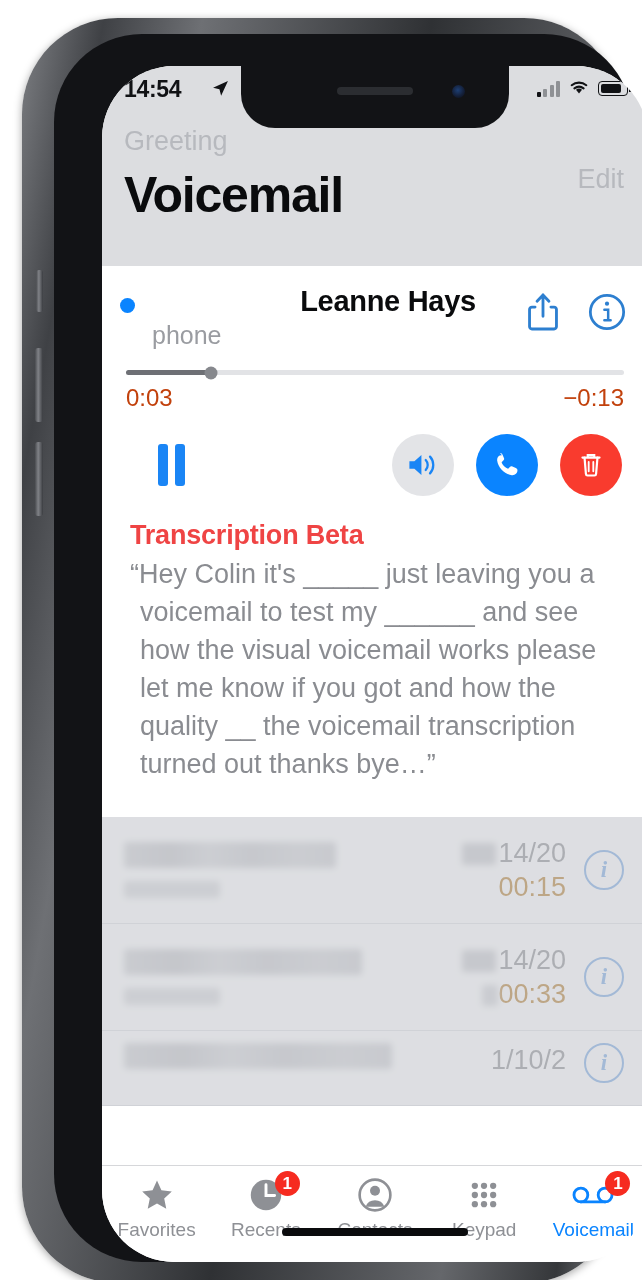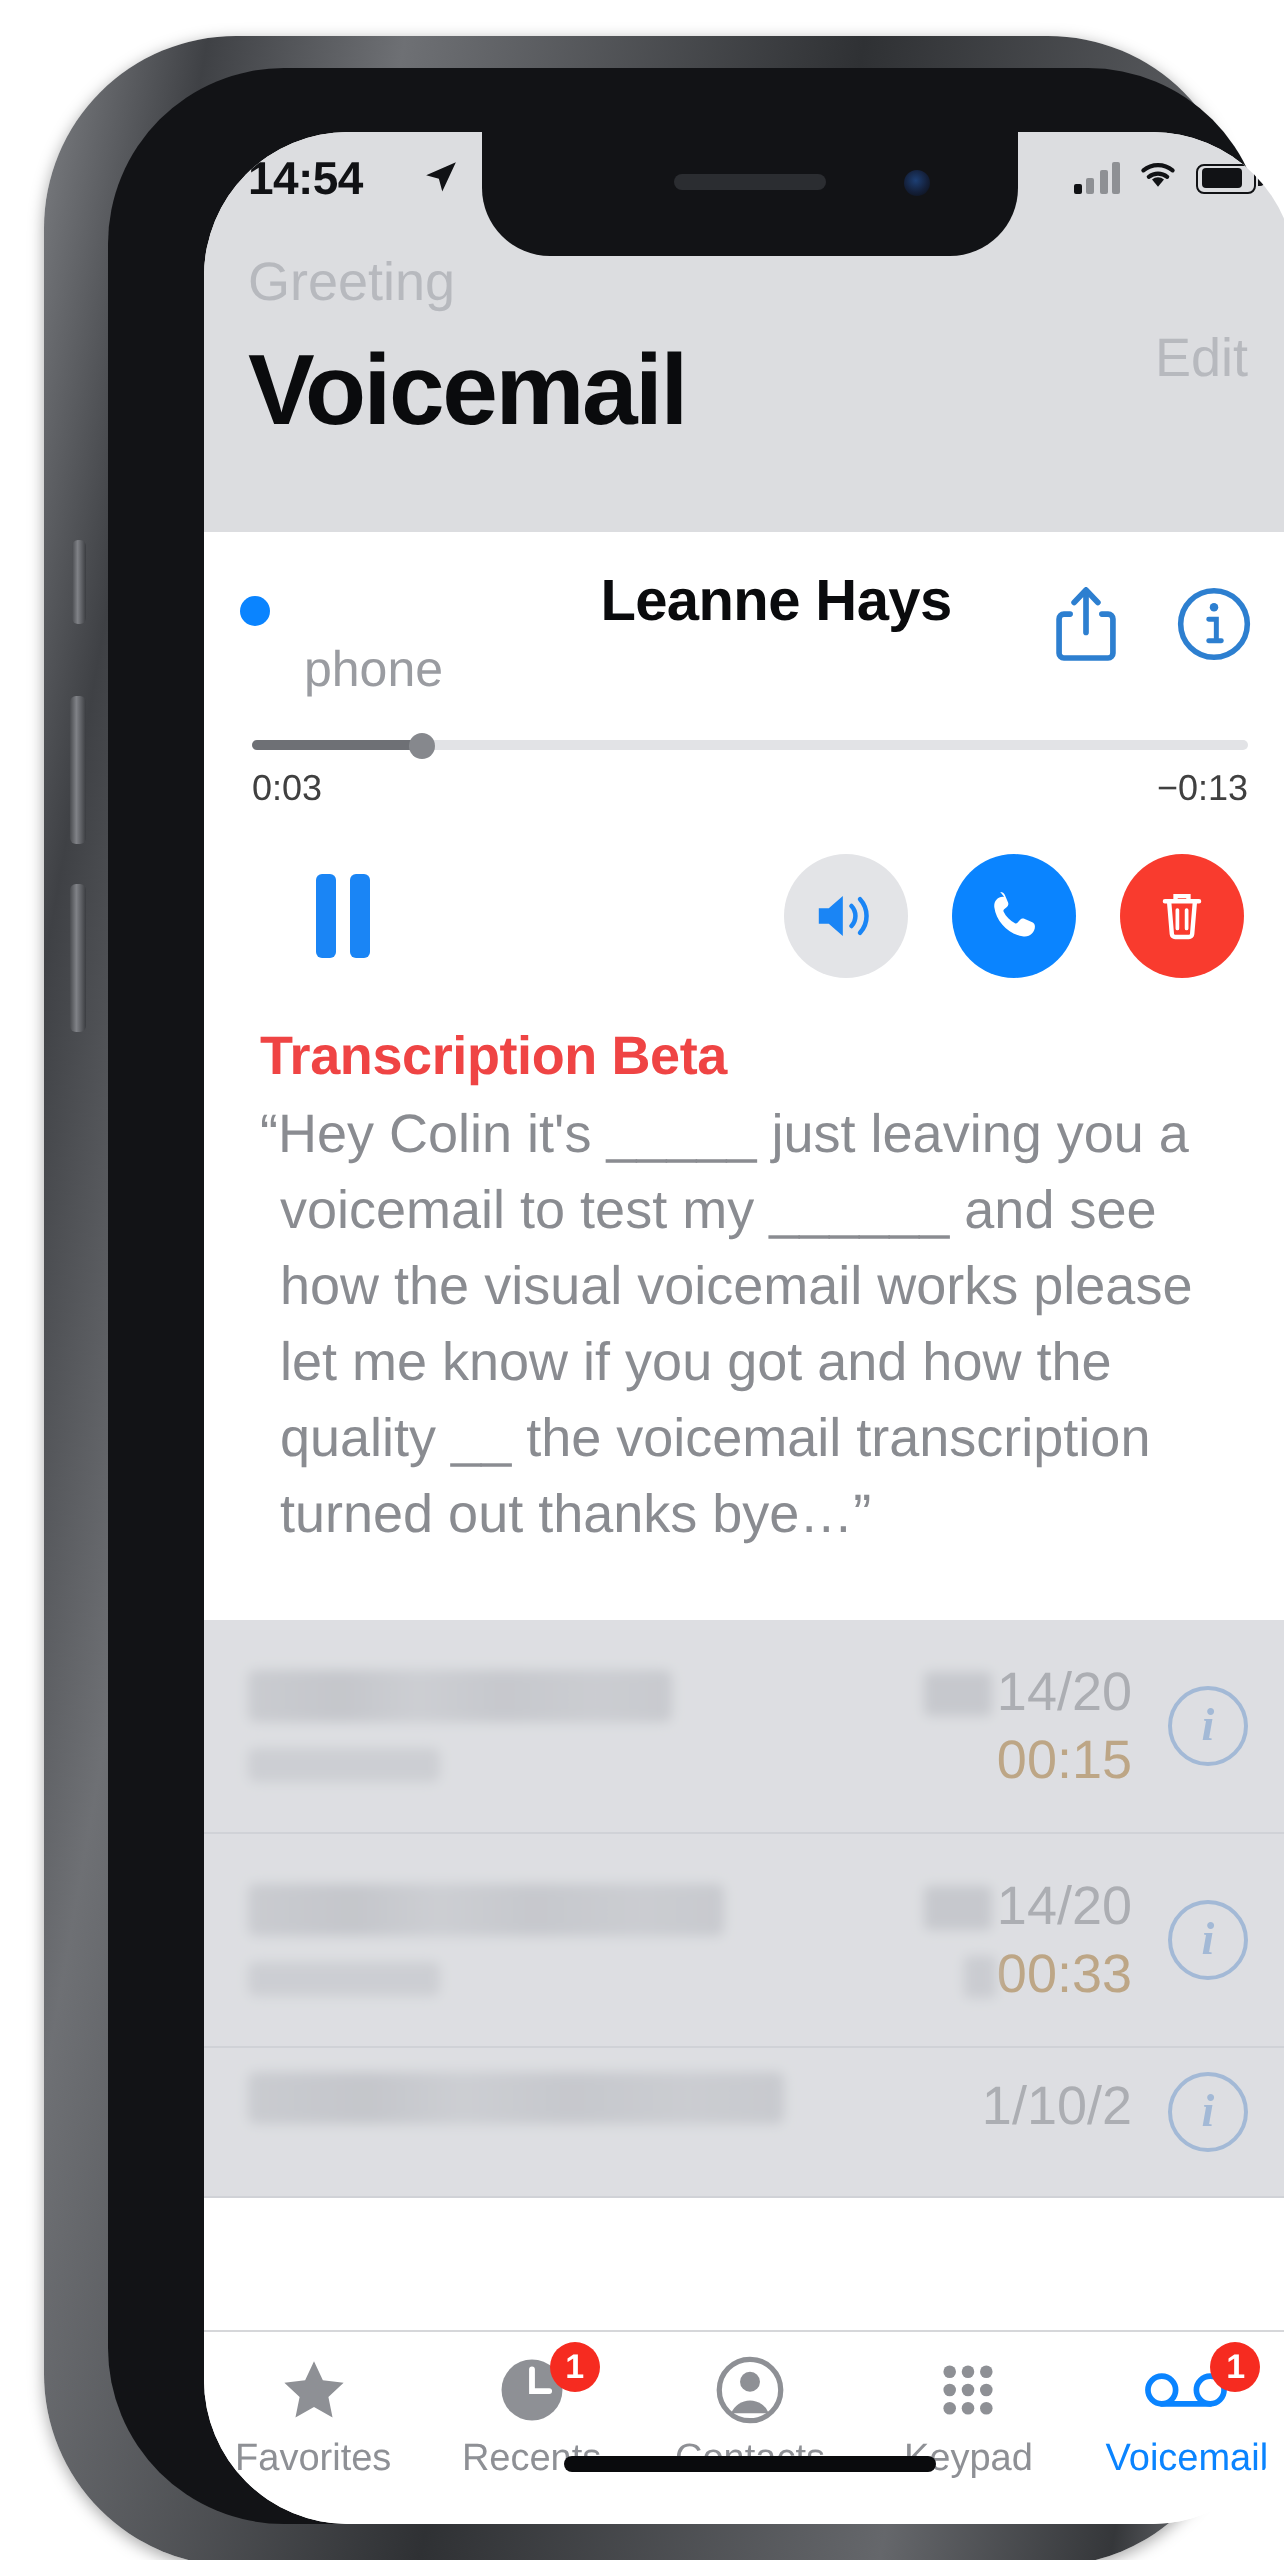--- a/index.html
+++ b/index.html
@@ -167,21 +167,21 @@
   .track-fill {
     position: absolute; left: 0; top: 0; height: 5px;
     border-radius: 3px; background: #6e7075; width: 17%;
   }
   .thumb {
     position: absolute; top: 50%; left: 17%; transform: translate(-50%,-50%);
     width: 13px; height: 13px; border-radius: 50%; background: #86888d;
   }
   .times {
     display: flex; justify-content: space-between;
-    margin-top: 9px; font-size: 18px; color: #404040; font-weight: 500;
+    margin-top: 9px; font-size: 24px; color: #c2410c; font-weight: 500;
   }
 
   
   .actions {
     display: flex; align-items: center; padding: 22px 26px 6px 26px;
   }
   .pause-btn { display: flex; gap: 7px; margin-left: 30px; }
   .pause-btn i { display: block; width: 10px; height: 42px; background: #1a85f5; border-radius: 3px; }
   .actions-right { margin-left: auto; display: flex; align-items: center; gap: 22px; }
   .circ { width: 62px; height: 62px; border-radius: 50%; display: flex; align-items: center; justify-content: center; }

